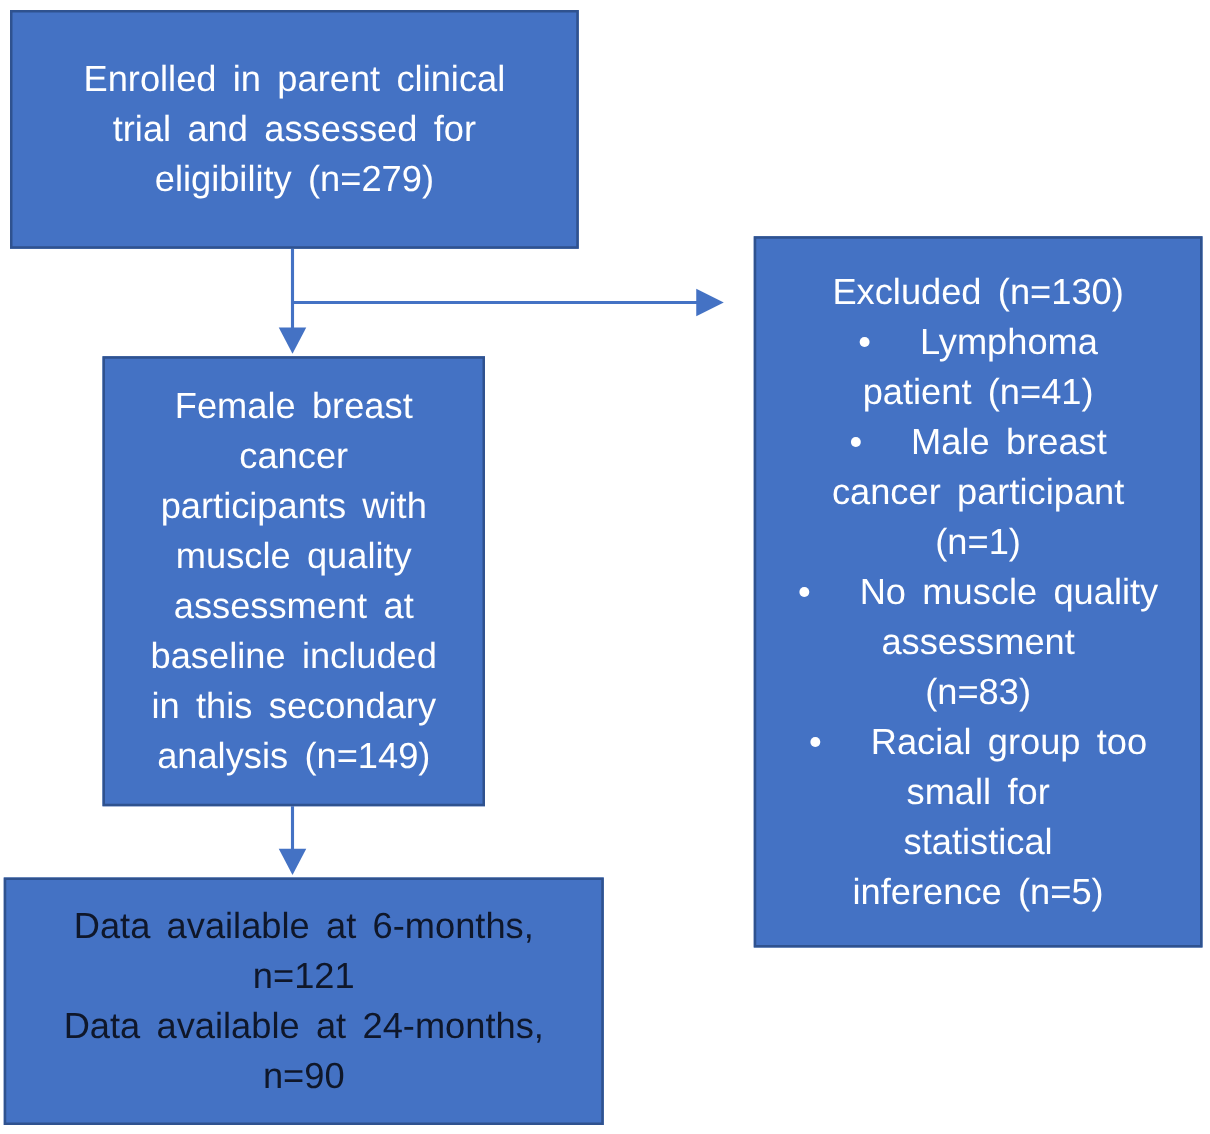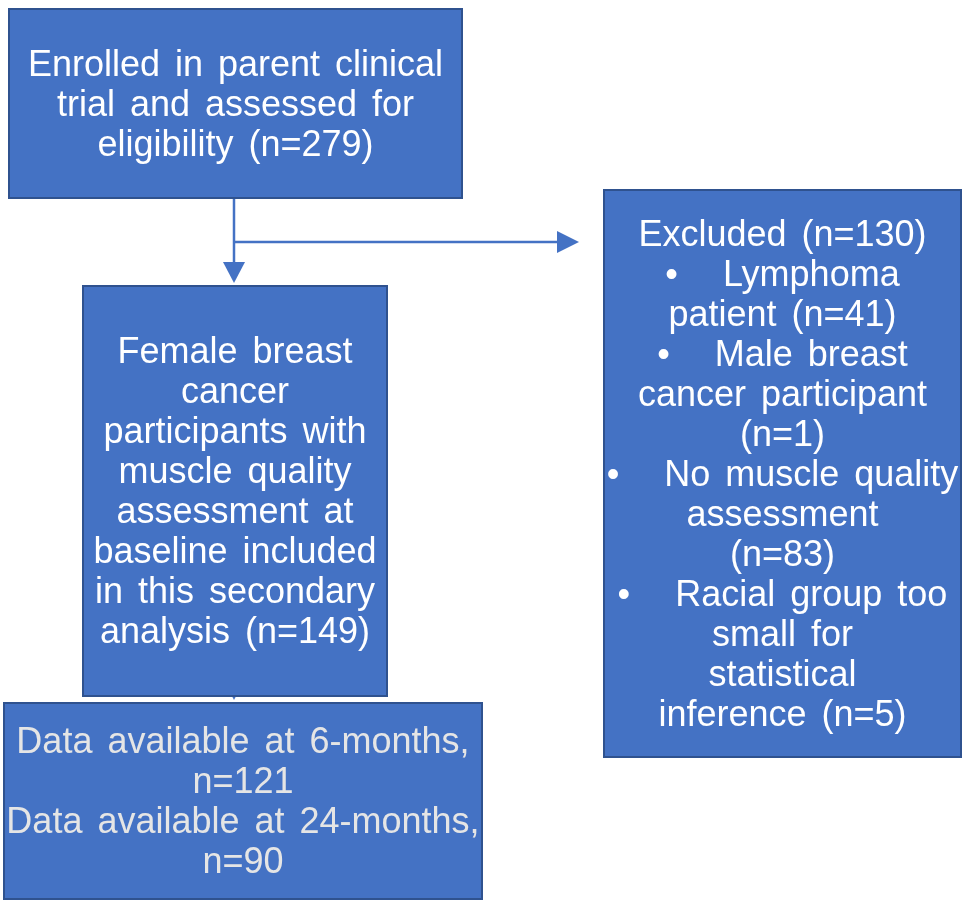--- a/index.html
+++ b/index.html
@@ -21,26 +21,26 @@
     background: #4472C4;
     border: 2.5px solid #2F528F;
     color: #ffffff;
     display: flex;
     align-items: center;
     justify-content: center;
     text-align: center;
   }
   .fc-text {
     white-space: pre-line;
-    font-size: 36px;
+    font-size: 29px;
     line-height: 40px;
     word-spacing: 5px;
   }
   #box-enrolled { left: 8px;   top: 8px;   width: 455px; height: 191px; }
-  #box-included { left: 82px;  top: 285px; width: 306px; height: 412px; }
+  #box-included { left: 82px;  top: 285px; width: 306px; height: 360px; }
   #box-followup { left: 3px;   top: 702px; width: 480px; height: 198px; }
   #box-excluded { left: 603px; top: 189px; width: 359px; height: 569px; }
   .connector-layer {
     position: absolute;
     left: 0; top: 0;
     width: 968px;
     height: 907px;
     pointer-events: none;
   }
 </style>
@@ -77,21 +77,21 @@
     <div class="fc-text">Female breast
 cancer
 participants with
 muscle quality
 assessment at
 baseline included
 in this secondary
 analysis (n=149)</div>
   </div>
 
-  <div class="fc-box" id="box-followup" style="background: rgb(68, 114, 196); border-color: rgb(47, 82, 143); color: #e5e5e5;">
+  <div class="fc-box" id="box-followup" style="background: rgb(68, 114, 196); border-color: rgb(47, 82, 143); color: #0f172a;">
     <div class="fc-text">Data available at 6-months,
 n=121
 Data available at 24-months,
 n=90</div>
   </div>
 
   <div class="fc-box" id="box-excluded" style="background: rgb(68, 114, 196); border-color: rgb(47, 82, 143); color: rgb(255, 255, 255);">
     <div class="fc-text">Excluded (n=130)
 •&nbsp;&nbsp;&nbsp;Lymphoma
 patient (n=41)

